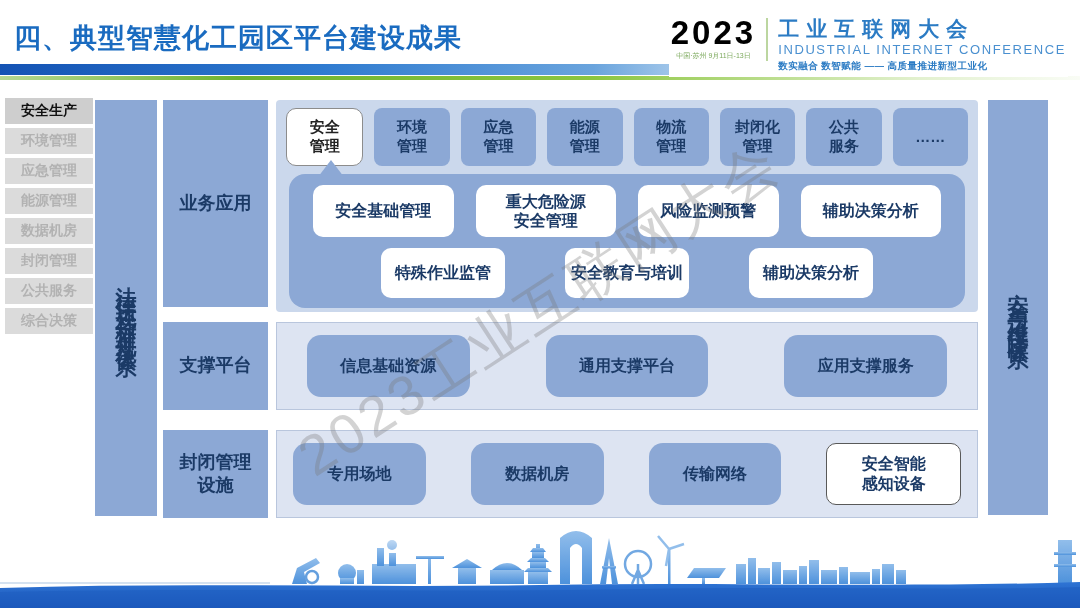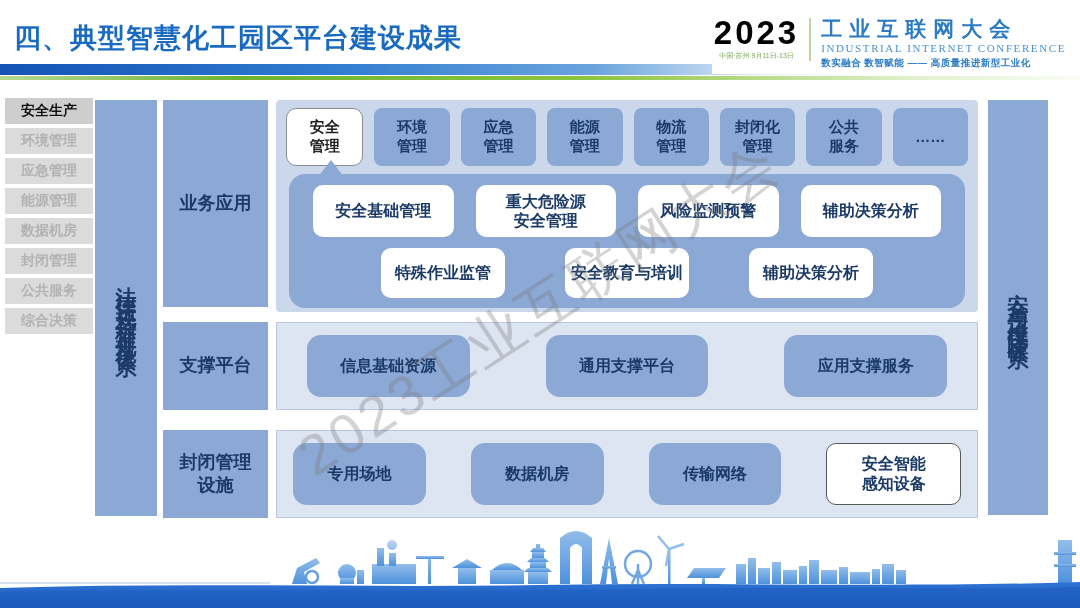--- a/index.html
+++ b/index.html
@@ -13,21 +13,21 @@
             background:linear-gradient(90deg,#1453b4 0%,#2f7bd0 30%,#6aa4dd 55%,rgba(170,205,235,.25) 72%,rgba(255,255,255,0) 82%);}
   .bar-green{position:absolute;left:0;top:76px;width:100%;height:4px;
              background:linear-gradient(90deg,rgba(122,184,58,.55) 0%,#6fb32f 22%,#8cc63f 55%,rgba(140,198,63,.25) 85%,rgba(140,198,63,.05) 100%);}
 
   
   .logo{position:absolute;right:12px;top:14px;display:flex;align-items:flex-start;background:#fff;padding:4px 2px;}
   .logo-left{text-align:center;padding-right:10px;border-right:2px solid #bcd6a0;margin-right:10px;}
   .logo-year{font-size:33px;line-height:30px;font-weight:bold;color:#000000;letter-spacing:3px;}
   .logo-venue{font-size:7px;color:#7aa85a;margin-top:3px;white-space:nowrap;}
   .logo-cn{font-size:21px;font-weight:bold;color:#2b7bc4;letter-spacing:7px;line-height:22px;white-space:nowrap;}
-  .logo-en{font-size:11px;color:#4a90d0;letter-spacing:1.6px;margin-top:2px;white-space:nowrap;font-family:Liberation Serif, serif;}
+  .logo-en{font-size:13px;color:#4a90d0;letter-spacing:1.6px;margin-top:2px;white-space:nowrap;}
   .logo-slogan{font-size:9.5px;font-weight:bold;color:#2b7bc4;margin-top:3px;white-space:nowrap;letter-spacing:.5px;}
 
   
   .side-tab{position:absolute;left:5px;width:88px;height:26px;background:#dbdbdb;
             display:flex;align-items:center;justify-content:center;font-size:14px;
             color:#b2b2b2;font-weight:bold;}
   .side-tab.active{background:#cecece;color:#111;}
 
   
   .pillar{position:absolute;background:#8ca8d5;display:flex;align-items:center;justify-content:center;}

